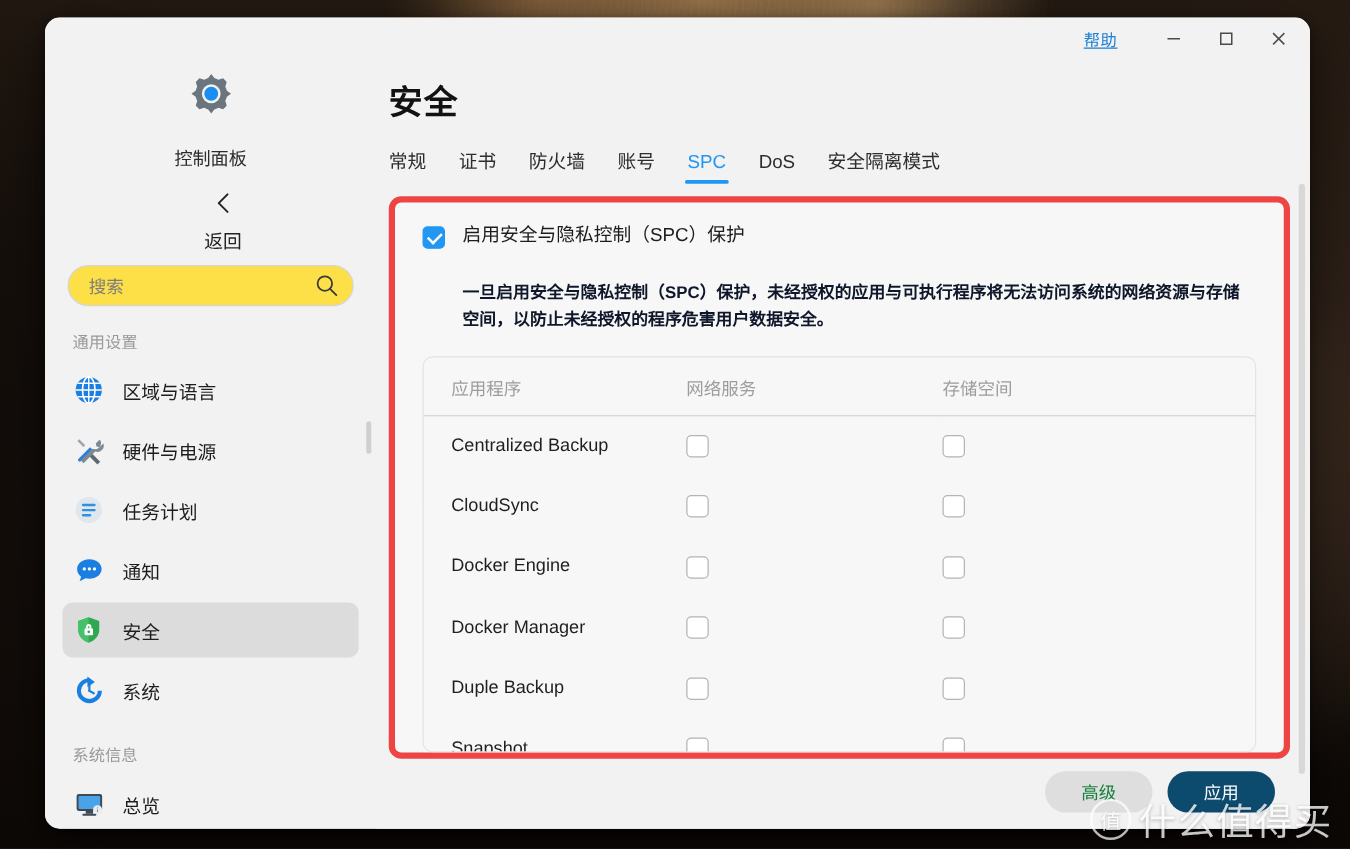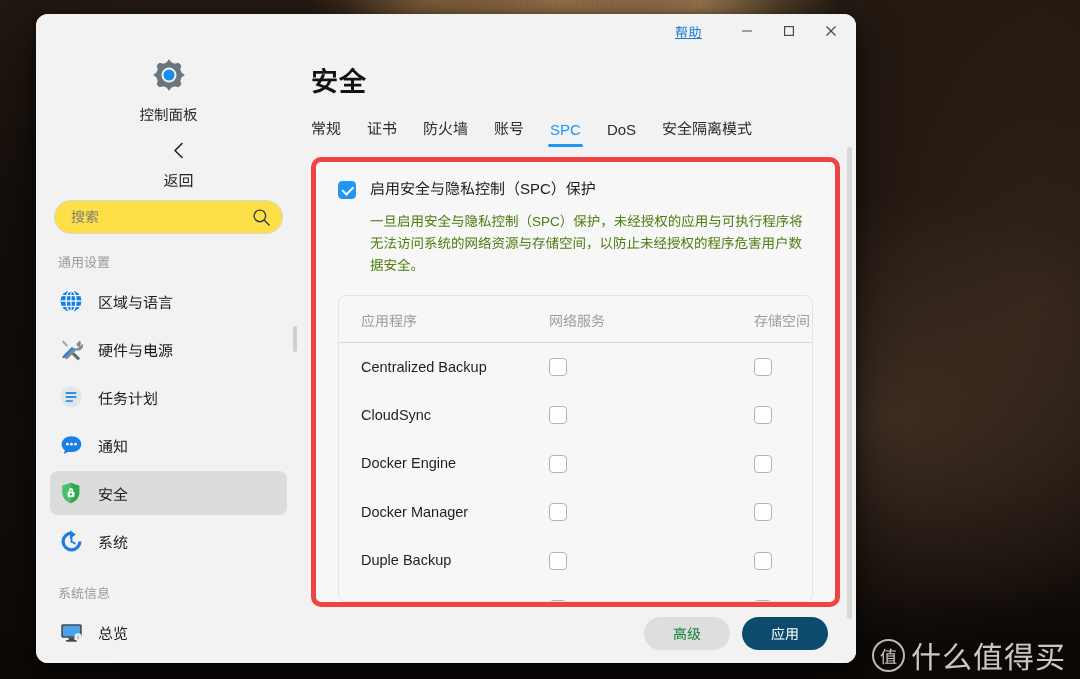--- a/index.html
+++ b/index.html
@@ -34,21 +34,21 @@
       repeating-linear-gradient(97deg, rgba(255,225,185,.07) 0 1px, rgba(0,0,0,0) 1px 5px),
       repeating-linear-gradient(83deg, rgba(255,220,175,.05) 0 1px, rgba(0,0,0,0) 1px 7px);
     mask-image: radial-gradient(ellipse 420px 180px at 600px 0px, #000 0%, transparent 75%);
     -webkit-mask-image: radial-gradient(ellipse 420px 180px at 600px 0px, #000 0%, transparent 75%);
   }
 
   
   #window {
     position: absolute;
     left: 36px; top: 14px;
-    width: 820px; height: 649px;
+    width: 1012px; height: 649px;
     background: #f2f2f2;
     border-radius: 12px;
     box-shadow: 0 14px 40px rgba(0,0,0,.55), 0 2px 8px rgba(0,0,0,.4);
     overflow: hidden;
     display: flex;
     flex-direction: column;
   }
 
   
   #titlebar {
@@ -90,20 +90,21 @@
     display: flex;
     flex-direction: column;
     position: relative;
     padding-top: 2px;
   }
   #sidebar-brand {
     display: flex;
     flex-direction: column;
     align-items: center;
     padding: 6px 0 14px;
+    gap: 12px;
   }
   #brand-icon { width: 38px; height: 38px; }
   #brand-label {
     margin-top: 9px;
     font-size: 14.5px;
     color: #2b2b2b;
   }
   #back-row {
     display: flex;
     align-items: center;
@@ -248,25 +249,26 @@
   .cb.checked { background: #2196f3; border-color: #2196f3; }
   .cb.checked::after {
     content: "";
     width: 5px; height: 9px;
     border: solid #fff;
     border-width: 0 2px 2px 0;
     transform: rotate(45deg) translate(-0.5px, -1px);
   }
   #spc-label { font-size: 15px; color: #1c1c1c; line-height: 1.2; }
   #spc-desc {
-    margin: 12px 0 0 32px;
+    margin: 24px 0 0 32px;
     font-size: 13.5px;
     line-height: 1.62;
-    color: #4d7c0f;
+    color: #0f172a;
     max-width: 648px;
+    font-weight: bold;
   }
 
   
   #table-card {
     margin-top: 18px;
     background: #f7f7f7;
     border: 1px solid #e4e4e4;
     border-radius: 8px;
     flex: 1 1 auto;
     min-height: 0;

